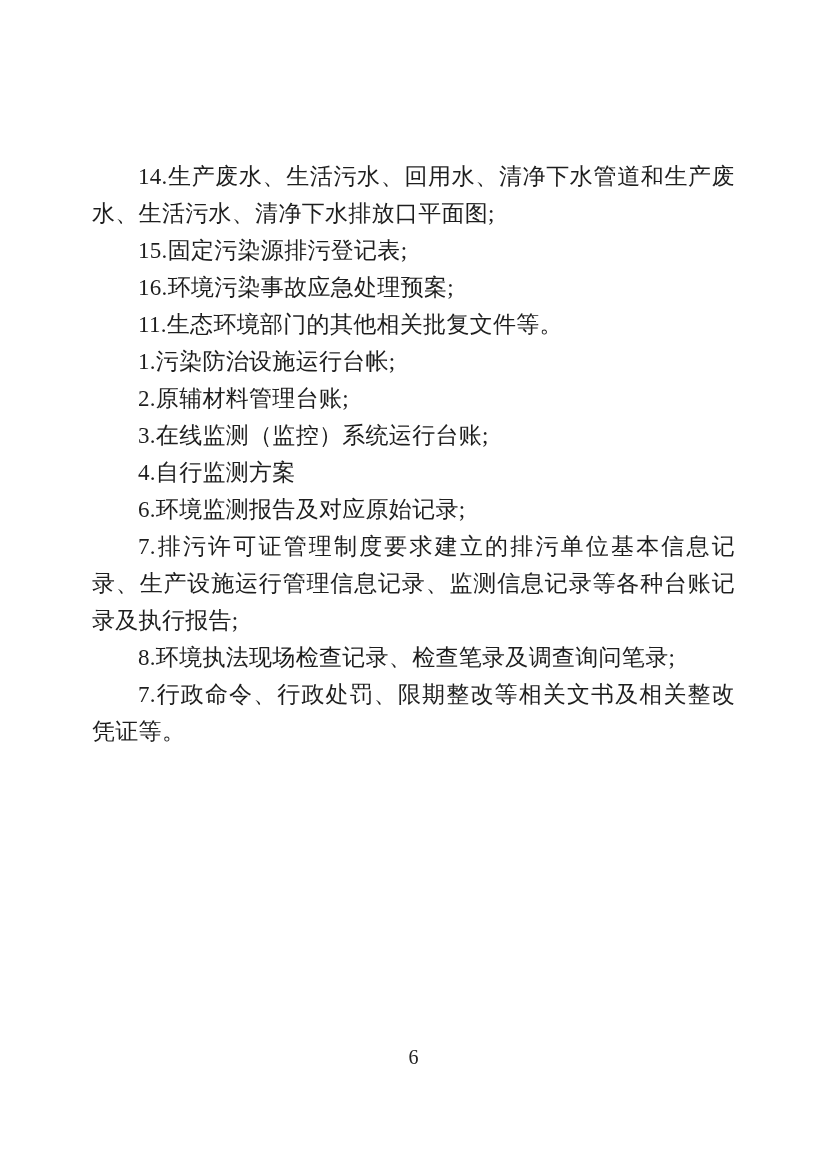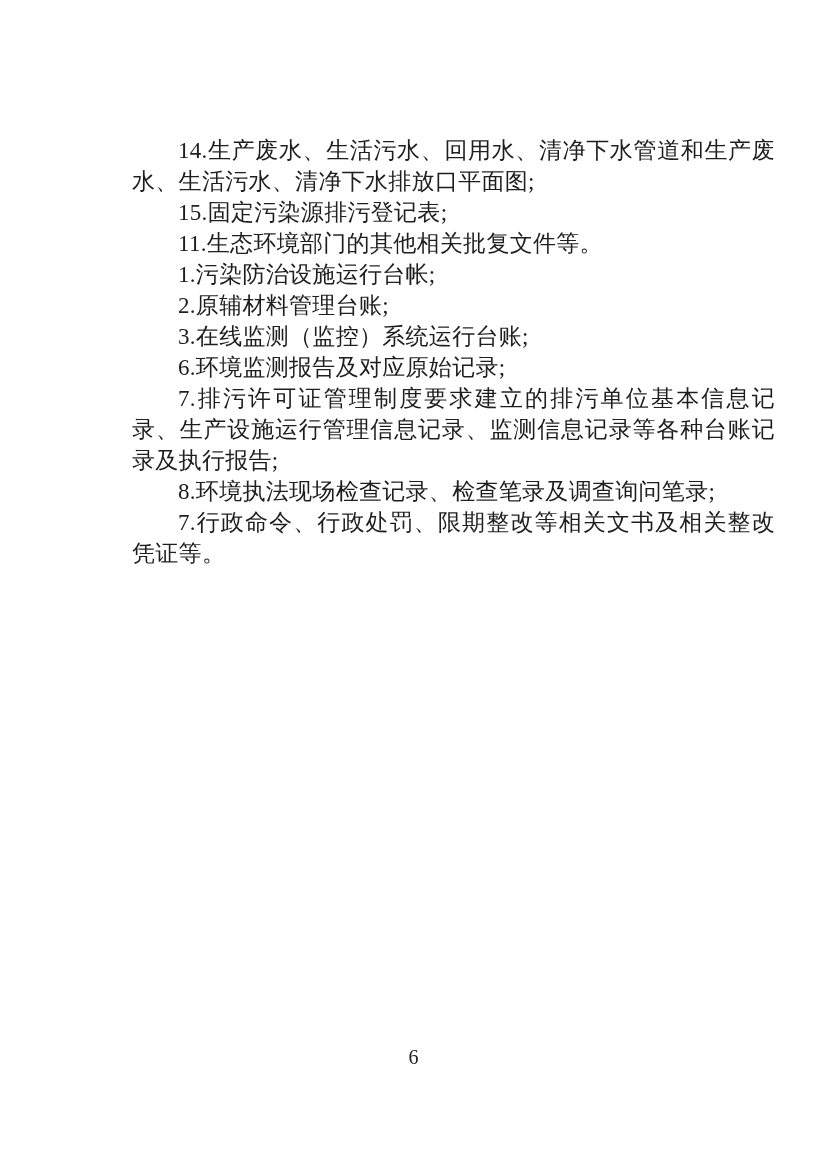--- a/index.html
+++ b/index.html
@@ -12,28 +12,27 @@
     width: 826px;
     height: 1169px;
     background: #ffffff;
     overflow: hidden;
     font-family: "Liberation Serif", "DejaVu Serif", serif;
     color: #1e1e1e;
   }
   .body-text {
     position: absolute;
     left: 92px;
-    top: 135px;
+    top: 158px;
     width: 643px;
     font-size: 23px;
-    line-height: 31px;
+    line-height: 37px;
     text-align: justify;
     text-justify: inter-character;
     letter-spacing: 0.3px;
-    margin-left: 40px;
   }
   .body-text p {
     margin: 0;
     padding: 0;
     text-indent: 2em;
   }
   .section-heading .bold {
     font-weight: bold;
   }
   .footer {
@@ -47,23 +46,25 @@
     color: #222222;
   }
 </style>
 </head>
 <body>
 
 <div class="page">
   <div class="body-text">
     <p>14.生产废水、生活污水、回用水、清净下水管道和生产废水、生活污水、清净下水排放口平面图;</p>
     <p>15.固定污染源排污登记表;</p>
+    <p>16.环境污染事故应急处理预案;</p>
     <p>11.生态环境部门的其他相关批复文件等。</p>
     <p>1.污染防治设施运行台帐;</p>
     <p>2.原辅材料管理台账;</p>
     <p>3.在线监测（监控）系统运行台账;</p>
+    <p>4.自行监测方案</p>
     <p>6.环境监测报告及对应原始记录;</p>
     <p>7.排污许可证管理制度要求建立的排污单位基本信息记录、生产设施运行管理信息记录、监测信息记录等各种台账记录及执行报告;</p>
     <p>8.环境执法现场检查记录、检查笔录及调查询问笔录;</p>
     <p>7.行政命令、行政处罚、限期整改等相关文书及相关整改凭证等。</p>
   </div>
   <div class="footer">6</div>
 </div>
 
 </body></html>

